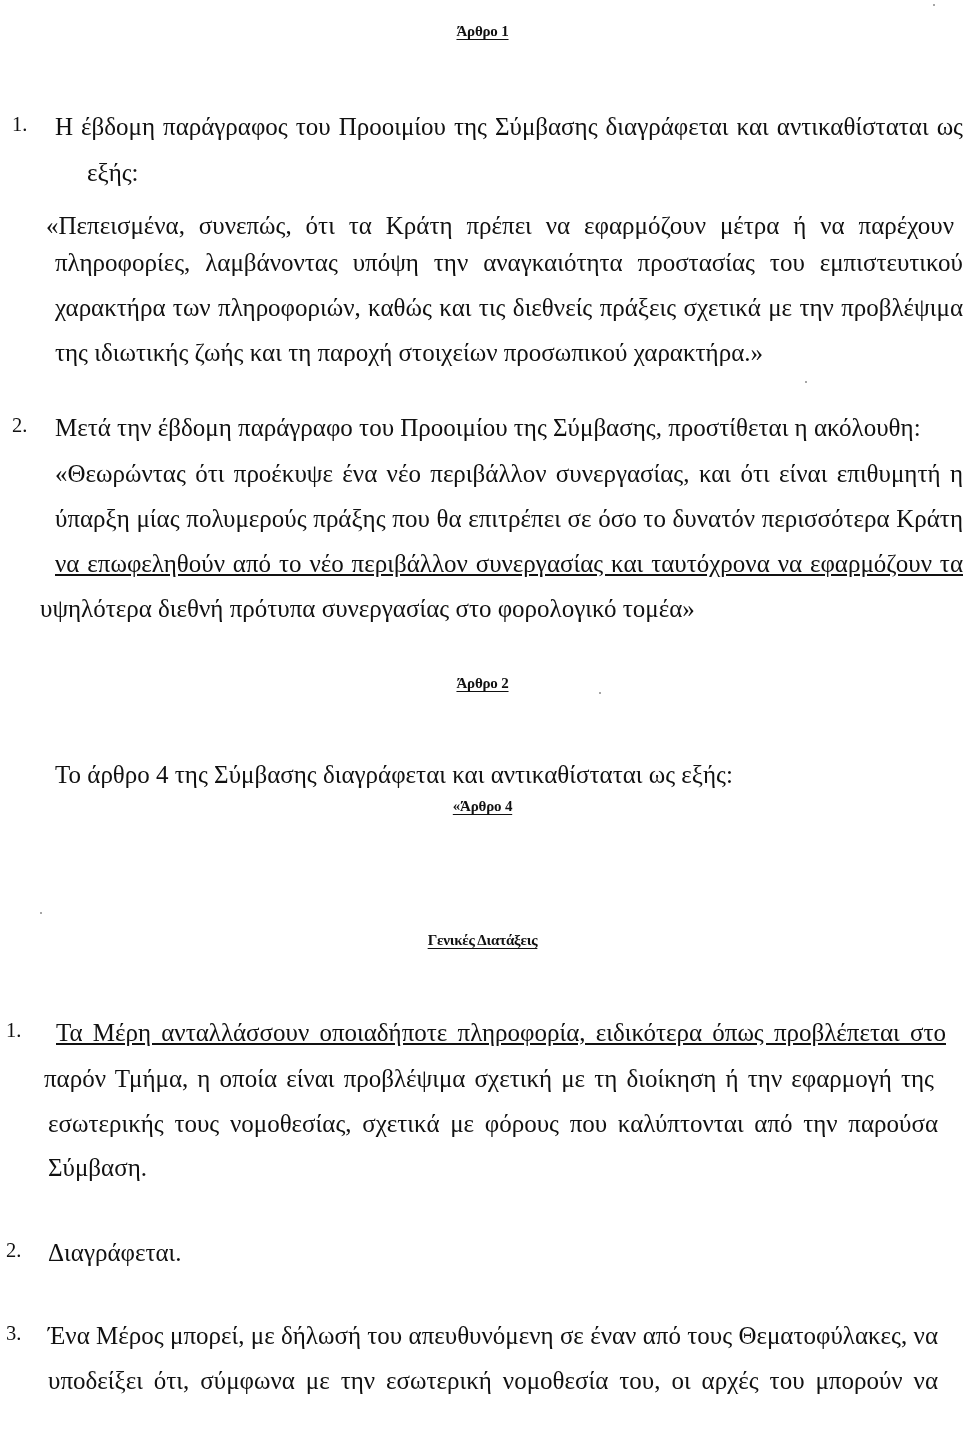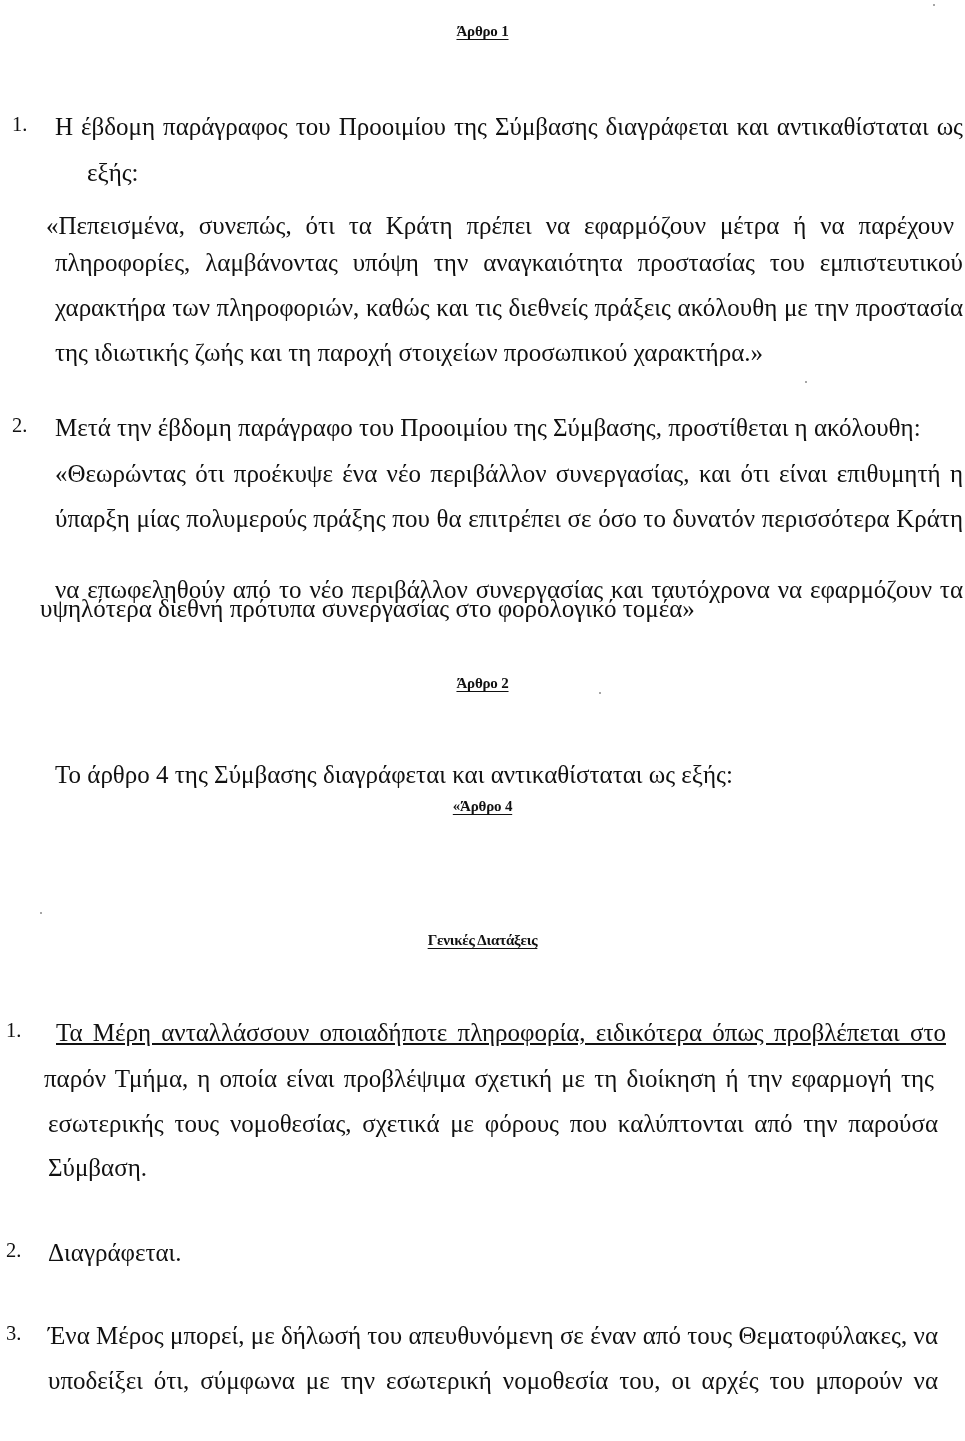--- a/index.html
+++ b/index.html
@@ -53,28 +53,28 @@
 </head>
 <body>
 
 <div class="heading" style="top:23px;">Άρθρο 1</div>
 
 <div class="num" style="left:12px; top:114px;">1.</div>
 <div class="line just" style="left:55px; top:114px; width:908px;">Η έβδομη παράγραφος του Προοιμίου της Σύμβασης διαγράφεται και αντικαθίσταται ως</div>
 <div class="line" style="left:55px; top:160px;margin-left:32px;">εξής:</div>
 <div class="line just" style="left:46px; top:205px; width:908px;margin-top:8px;">«Πεπεισμένα, συνεπώς, ότι τα Κράτη πρέπει να εφαρμόζουν μέτρα ή να παρέχουν</div>
 <div class="line just" style="left:55px; top:250px; width:908px;">πληροφορίες, λαμβάνοντας υπόψη την αναγκαιότητα προστασίας του εμπιστευτικού</div>
-<div class="line just" style="left:55px; top:295px; width:908px;">χαρακτήρα των πληροφοριών, καθώς και τις  διεθνείς πράξεις ακόλουθη με την προστασία</div>
+<div class="line just" style="left:55px; top:295px; width:908px;">χαρακτήρα των πληροφοριών, καθώς και τις  διεθνείς πράξεις σχετικά με την προβλέψιμα</div>
 <div class="line" style="left:55px; top:340px;">της ιδιωτικής ζωής και τη παροχή στοιχείων προσωπικού χαρακτήρα.»</div>
 
 <div class="num" style="left:12px; top:415px;">2.</div>
 <div class="line" style="left:55px; top:415px;">Μετά την έβδομη παράγραφο του Προοιμίου της Σύμβασης, προστίθεται η ακόλουθη:</div>
 <div class="line just" style="left:55px; top:461px; width:908px;">«Θεωρώντας ότι προέκυψε ένα νέο περιβάλλον συνεργασίας, και ότι είναι επιθυμητή η</div>
 <div class="line just" style="left:55px; top:506px; width:908px;">ύπαρξη μίας πολυμερούς πράξης που θα επιτρέπει σε όσο το δυνατόν περισσότερα Κράτη</div>
-<div class="line just" style="left:55px; top:577px; width:908px;">να επωφεληθούν από το νέο  περιβάλλον συνεργασίας και ταυτόχρονα να εφαρμόζουν τα</div>
+<div class="line just" style="left:55px; top:551px; width:908px;text-decoration:underline;">να επωφεληθούν από το νέο  περιβάλλον συνεργασίας και ταυτόχρονα να εφαρμόζουν τα</div>
 <div class="line" style="left:40px; top:596px;">υψηλότερα διεθνή πρότυπα συνεργασίας στο φορολογικό τομέα»</div>
 
 <div class="heading" style="top:675px;">Άρθρο 2</div>
 
 <div class="line" style="left:55px; top:762px;">Το άρθρο 4 της Σύμβασης διαγράφεται και αντικαθίσταται ως εξής:</div>
 
 <div class="heading" style="top:798px;">«Άρθρο 4</div>
 
 <div class="heading" style="top:932px;">Γενικές Διατάξεις</div>
 

